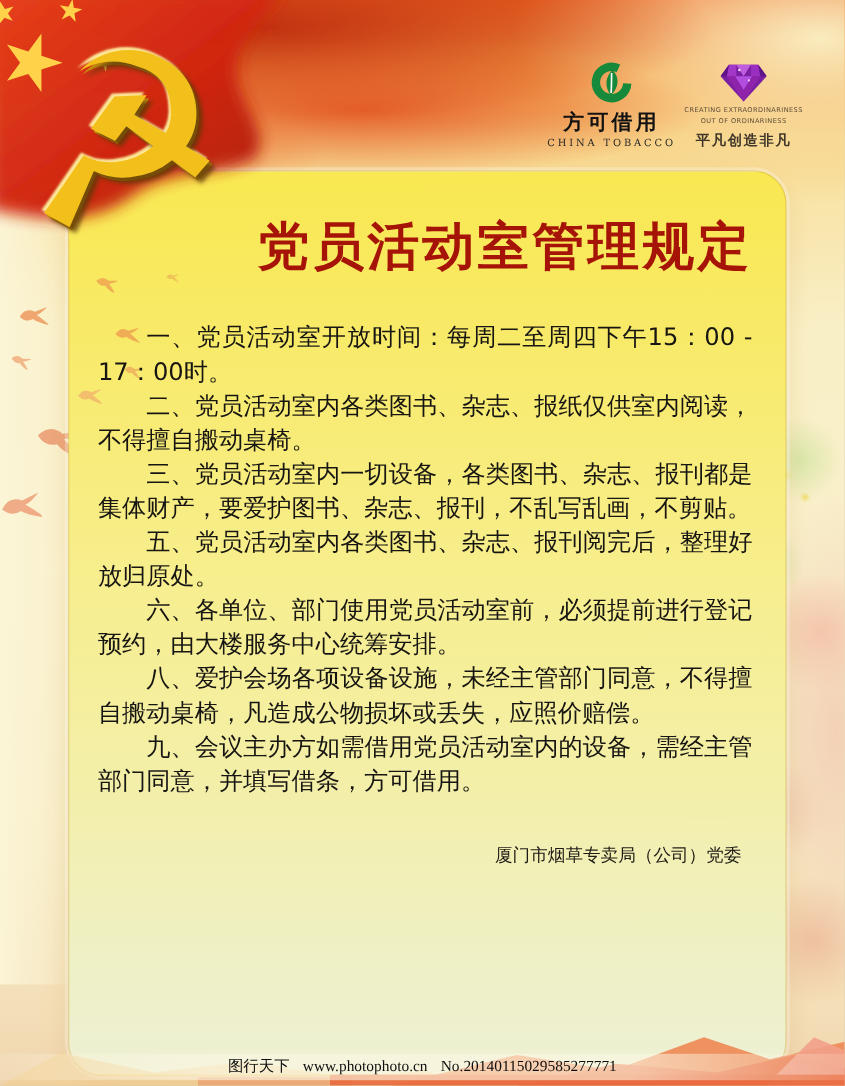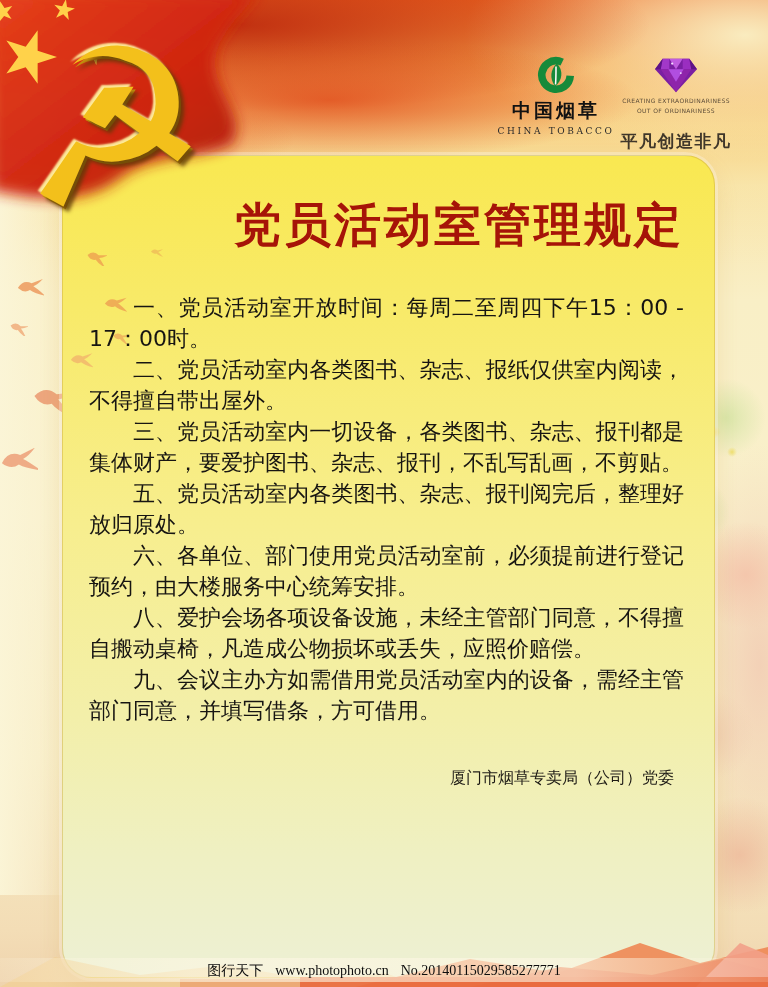--- a/index.html
+++ b/index.html
@@ -51,21 +51,21 @@
   }
   
   .brand{position:absolute;left:504px;top:56px;z-index:5;display:flex;gap:16px;text-align:center;}
   .brand-col{display:flex;flex-direction:column;align-items:center;}
   .tobacco-col{width:104px;}
   .diamond-col{width:104px;}
   .tobacco-cn{font-size:19px;font-weight:bold;letter-spacing:3px;color:#121212;margin-top:4px;white-space:nowrap;}
   .tobacco-en{font-size:9px;letter-spacing:2.6px;color:#2a2a2a;margin-top:2px;white-space:nowrap;
     font-family:"DejaVu Serif","Liberation Serif",serif;}
   .tagline-en{font-size:6px;letter-spacing:.4px;color:#5c4c38;line-height:7px;margin-top:3px;white-space:nowrap;}
-  .tagline-cn{font-size:17px;font-weight:bold;letter-spacing:1.5px;color:#40372a;margin-top:16px;white-space:nowrap;
+  .tagline-cn{font-size:13px;font-weight:bold;letter-spacing:1.5px;color:#40372a;margin-top:5px;white-space:nowrap;
     font-family:"DejaVu Serif","Liberation Serif",serif;}
   
   .panel{
     position:absolute;left:62px;top:155px;width:653px;height:823px;z-index:2;
     box-sizing:border-box;border-radius:30px;
     padding:40px 30px 0 26px;
     background:linear-gradient(180deg,#f9e851 0%,#f8ea68 18%,#f7ee8e 45%,
       #f3efa9 68%,#eff0c2 85%,#edf0d4 100%);
     border:1px solid rgba(205,170,60,.45);
     box-shadow:0 0 0 3px rgba(255,255,255,.28), 0 10px 22px rgba(205,150,60,.22);
@@ -141,21 +141,21 @@
 
   <div class="emblem">☭</div>
 
   <div class="brand">
     <div class="brand-col tobacco-col">
       <svg width="38" height="38" viewBox="0 0 40 40">
         <circle cx="20" cy="20" r="15" fill="none" stroke="#168a3a" stroke-width="8" stroke-dasharray="76 24" stroke-dashoffset="-10" transform="rotate(-35 20 20)"></circle>
         <path d="M21,8 C14,14 13,24 19,32 C27,26 28,15 21,8 Z" fill="#168a3a"></path>
         <path d="M20,11 C20,18 20,24 19.5,30" stroke="#ffffff" stroke-width="1.6" fill="none"></path>
       </svg>
-      <div class="tobacco-cn">中国烟草</div>
+      <div class="tobacco-cn">方可借用</div>
       <div class="tobacco-en">CHINA TOBACCO</div>
     </div>
     <div class="brand-col diamond-col">
       <svg width="42" height="38" viewBox="0 0 44 38">
         <polygon points="8,2 36,2 44,13 22,37 0,13" fill="#7b1fa2"></polygon>
         <polygon points="15,2 29,2 22,13" fill="#c05ce0"></polygon>
         <polygon points="8,2 15,2 15,13 6,13" fill="#a238c8"></polygon>
         <polygon points="29,2 36,2 38,13 29,13" fill="#9a2ec0"></polygon>
         <polygon points="0,13 8,2 6,13" fill="#5e1387"></polygon>
         <polygon points="36,2 44,13 38,13" fill="#5e1387"></polygon>
@@ -201,21 +201,21 @@
         </svg>
       <svg class="bird" style="left:88px;top:92px;" width="12" height="9" viewBox="0 0 40 30">
           <use href="#birdshape" fill="#eaa054" opacity=".5"></use>
         </svg>
     </div>
 
     <h1 class="panel-title">党员活动室管理规定</h1>
 
     <div class="rules">
       <p>一、党员活动室开放时间：每周二至周四下午15：00 - 17：00时。</p>
-      <p>二、党员活动室内各类图书、杂志、报纸仅供室内阅读，不得擅自带出屋外。</p>
+      <p>二、党员活动室内各类图书、杂志、报纸仅供室内阅读，不得擅自搬动桌椅。</p>
       <p>三、党员活动室内一切设备，各类图书、杂志、报刊都是集体财产，要爱护图书、杂志、报刊，不乱写乱画，不剪贴。</p>
       <p>五、党员活动室内各类图书、杂志、报刊阅完后，整理好放归原处。</p>
       <p>六、各单位、部门使用党员活动室前，必须提前进行登记预约，由大楼服务中心统筹安排。</p>
       <p>八、爱护会场各项设备设施，未经主管部门同意，不得擅自搬动桌椅，凡造成公物损坏或丢失，应照价赔偿。</p>
       <p>九、会议主办方如需借用党员活动室内的设备，需经主管部门同意，并填写借条，方可借用。</p>
     </div>
 
     <div class="signature">厦门市烟草专卖局（公司）党委</div>
   </div>
 

